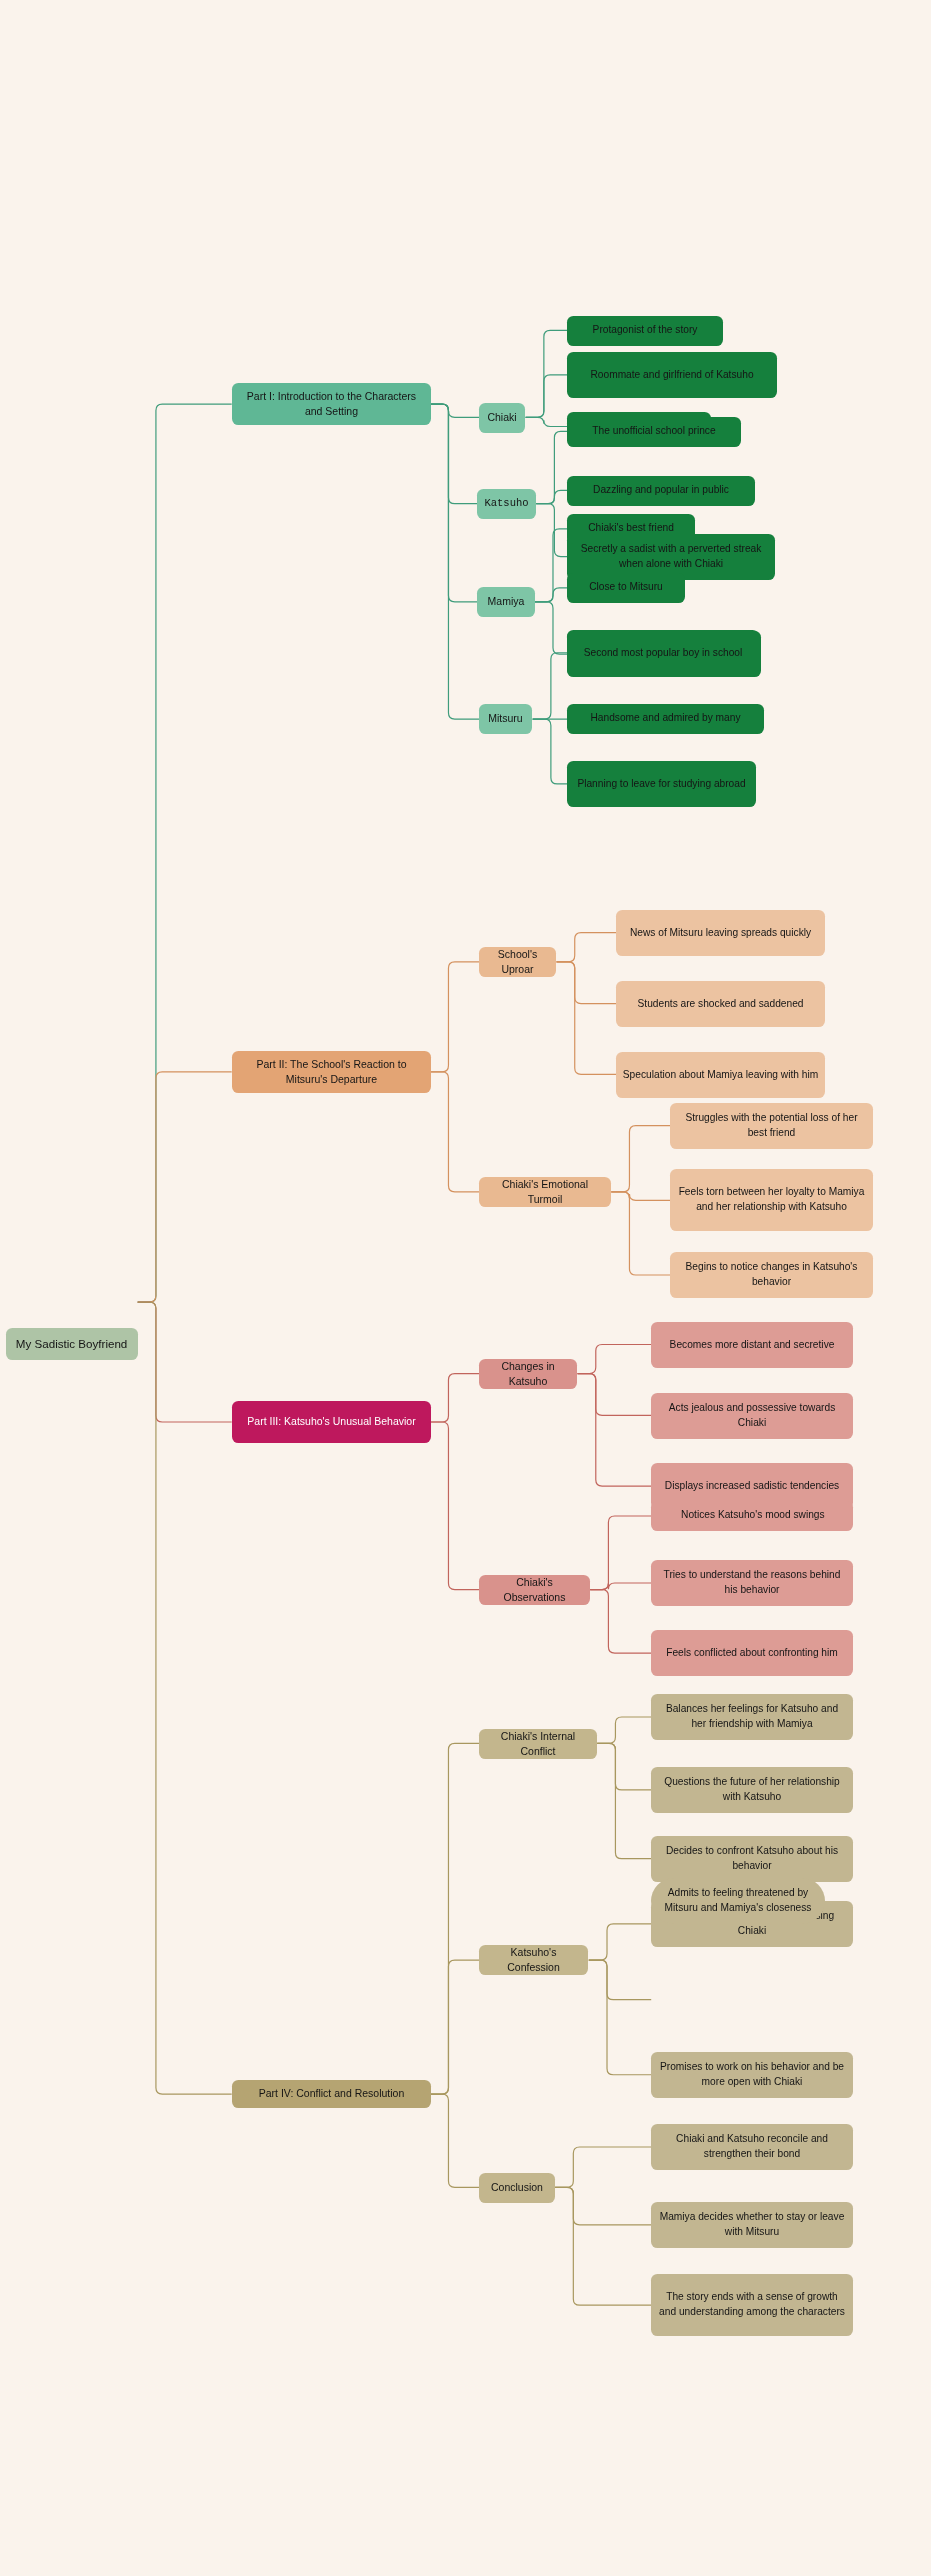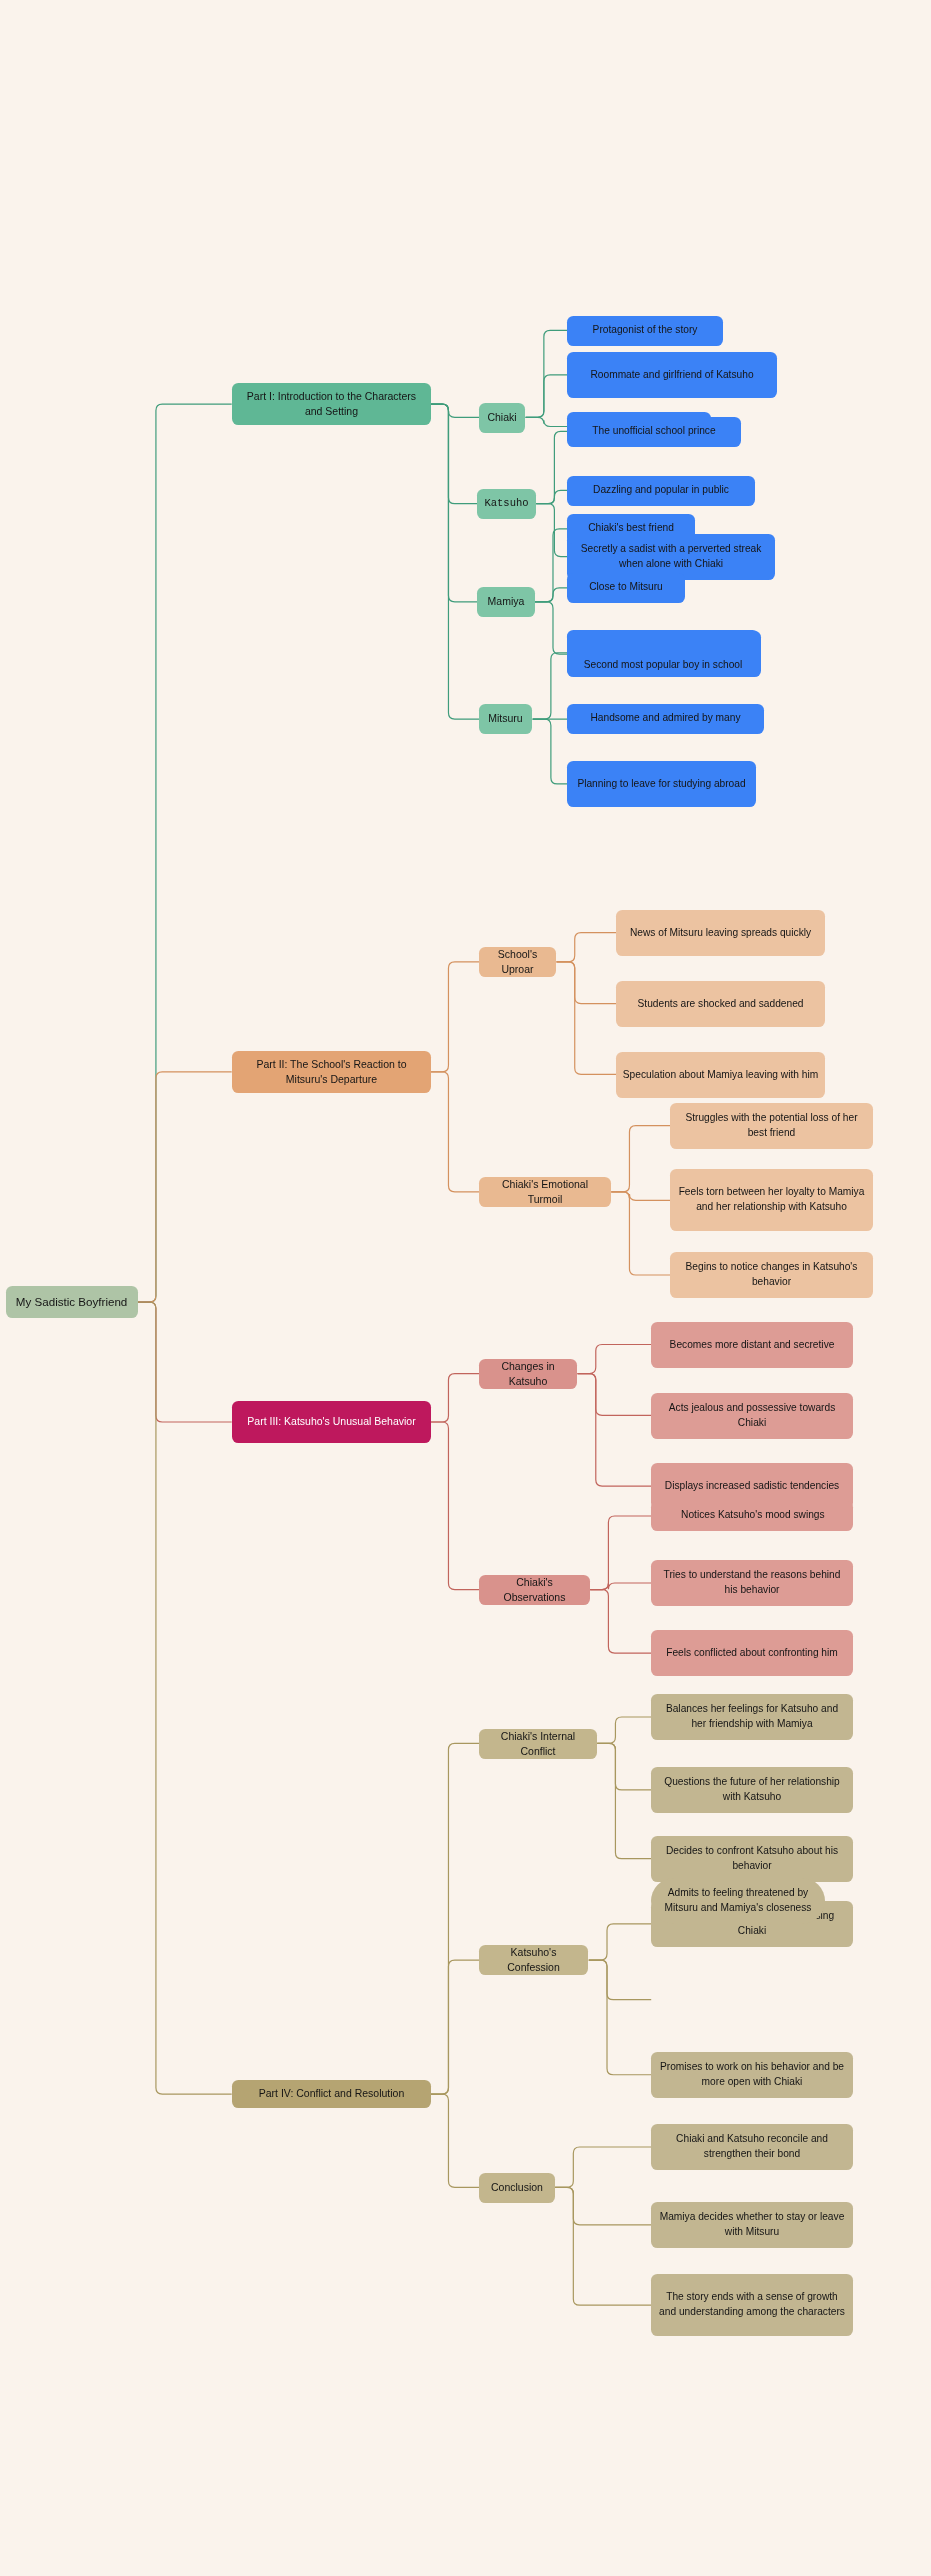--- a/index.html
+++ b/index.html
@@ -37,21 +37,21 @@
     line-height: 1.45;
     color: #151515;
     padding: 2.8px 6.3px;
   }
   .node.root {
     background: #aec4a6;
     font-size: 11.6px;
   }
   .node.p1 { background: #5fb795; }
   .node.p1sub { background: #7ec5a6; }
-  .node.p1leaf { background: #3b82f6; }
+  .node.p1leaf { background: #15803d; }
 
   .node.p2 { background: #e3a474; }
   .node.p2sub { background: #e9b991; }
   .node.p2leaf { background: #ecc3a1; }
 
   .node.p3 { background: #be185d; }
   .node.p3sub { background: #d9928c; }
   .node.p3leaf { background: #dd9c95; }
 
   .node.p4 { background: #b5a472; }
@@ -113,21 +113,21 @@
       <path d="M 613 2985 L 630 2985 Q 639 2985 639 2976 L 639 2803 Q 639 2794 648 2794 L 683 2794" fill="none" stroke="#a8975f" stroke-width="1.7"></path>
       <path d="M 839 2794 L 856 2794 Q 865 2794 865 2785 L 865 2751.5 Q 865 2742.5 874 2742.5 L 928 2742.5" fill="none" stroke="#a8975f" stroke-width="1.7"></path>
       <path d="M 839 2794 L 856 2794 Q 865 2794 865 2803 L 865 2841.5 Q 865 2850.5 874 2850.5 L 928 2850.5" fill="none" stroke="#a8975f" stroke-width="1.7"></path>
       <path d="M 839 2794 L 856 2794 Q 865 2794 865 2803 L 865 2948.5 Q 865 2957.5 874 2957.5 L 928 2957.5" fill="none" stroke="#a8975f" stroke-width="1.7"></path>
       <path d="M 613 2985 L 630 2985 Q 639 2985 639 2994 L 639 3109 Q 639 3118 648 3118 L 683 3118" fill="none" stroke="#a8975f" stroke-width="1.7"></path>
       <path d="M 791 3118 L 808 3118 Q 817 3118 817 3109 L 817 3069.5 Q 817 3060.5 826 3060.5 L 928 3060.5" fill="none" stroke="#a8975f" stroke-width="1.7"></path>
       <path d="M 791 3118 L 808 3118 Q 817 3118 817 3127 L 817 3162.5 Q 817 3171.5 826 3171.5 L 928 3171.5" fill="none" stroke="#a8975f" stroke-width="1.7"></path>
       <path d="M 791 3118 L 808 3118 Q 817 3118 817 3127 L 817 3277 Q 817 3286 826 3286 L 928 3286" fill="none" stroke="#a8975f" stroke-width="1.7"></path>
     </svg>
   <div id="nodes-layer">
-      <div class="node root" style="left: 5.6px; top: 1286px; width: 132px; height: 32px;">
+      <div class="node root" style="left: 5.6px; top: 1328px; width: 132px; height: 32px;">
         <span>My Sadistic Boyfriend</span>
       </div>
       <div class="node p1 part-label" style="left: 232px; top: 383px; width: 199px; height: 42px;">
         <span>Part I: Introduction to the Characters and Setting</span>
       </div>
       <div class="node p1sub branch-label" style="left: 479px; top: 403px; width: 46px; height: 29.5px;">
         <span>Chiaki</span>
       </div>
       <div class="node p1leaf leaf" style="left: 567px; top: 316px; width: 156px; height: 29.5px;">
         <span>Protagonist of the story</span>
@@ -158,21 +158,21 @@
       </div>
       <div class="node p1leaf leaf" style="left: 567px; top: 573px; width: 118px; height: 29.5px;">
         <span>Close to Mitsuru</span>
       </div>
       <div class="node p1leaf leaf" style="left: 567px; top: 631px; width: 194px; height: 46px;">
         <span>Considering leaving to study abroad</span>
       </div>
       <div class="node p1sub branch-label" style="left: 479px; top: 704px; width: 53px; height: 29.5px;">
         <span>Mitsuru</span>
       </div>
-      <div class="node p1leaf leaf" style="left: 567px; top: 630px; width: 192px; height: 46px; align-items: flex-end;">
+      <div class="node p1leaf leaf" style="left: 567px; top: 630px; width: 192px; height: 46px;">
         <span>Second most popular boy in school</span>
       </div>
       <div class="node p1leaf leaf" style="left: 567px; top: 704px; width: 197px; height: 29.5px;">
         <span>Handsome and admired by many</span>
       </div>
       <div class="node p1leaf leaf" style="left: 567px; top: 761px; width: 189px; height: 46px;">
         <span>Planning to leave for studying abroad</span>
       </div>
       <div class="node p2 part-label" style="left: 232px; top: 1051px; width: 199px; height: 42px;">
         <span>Part II: The School's Reaction to Mitsuru's Departure</span>

